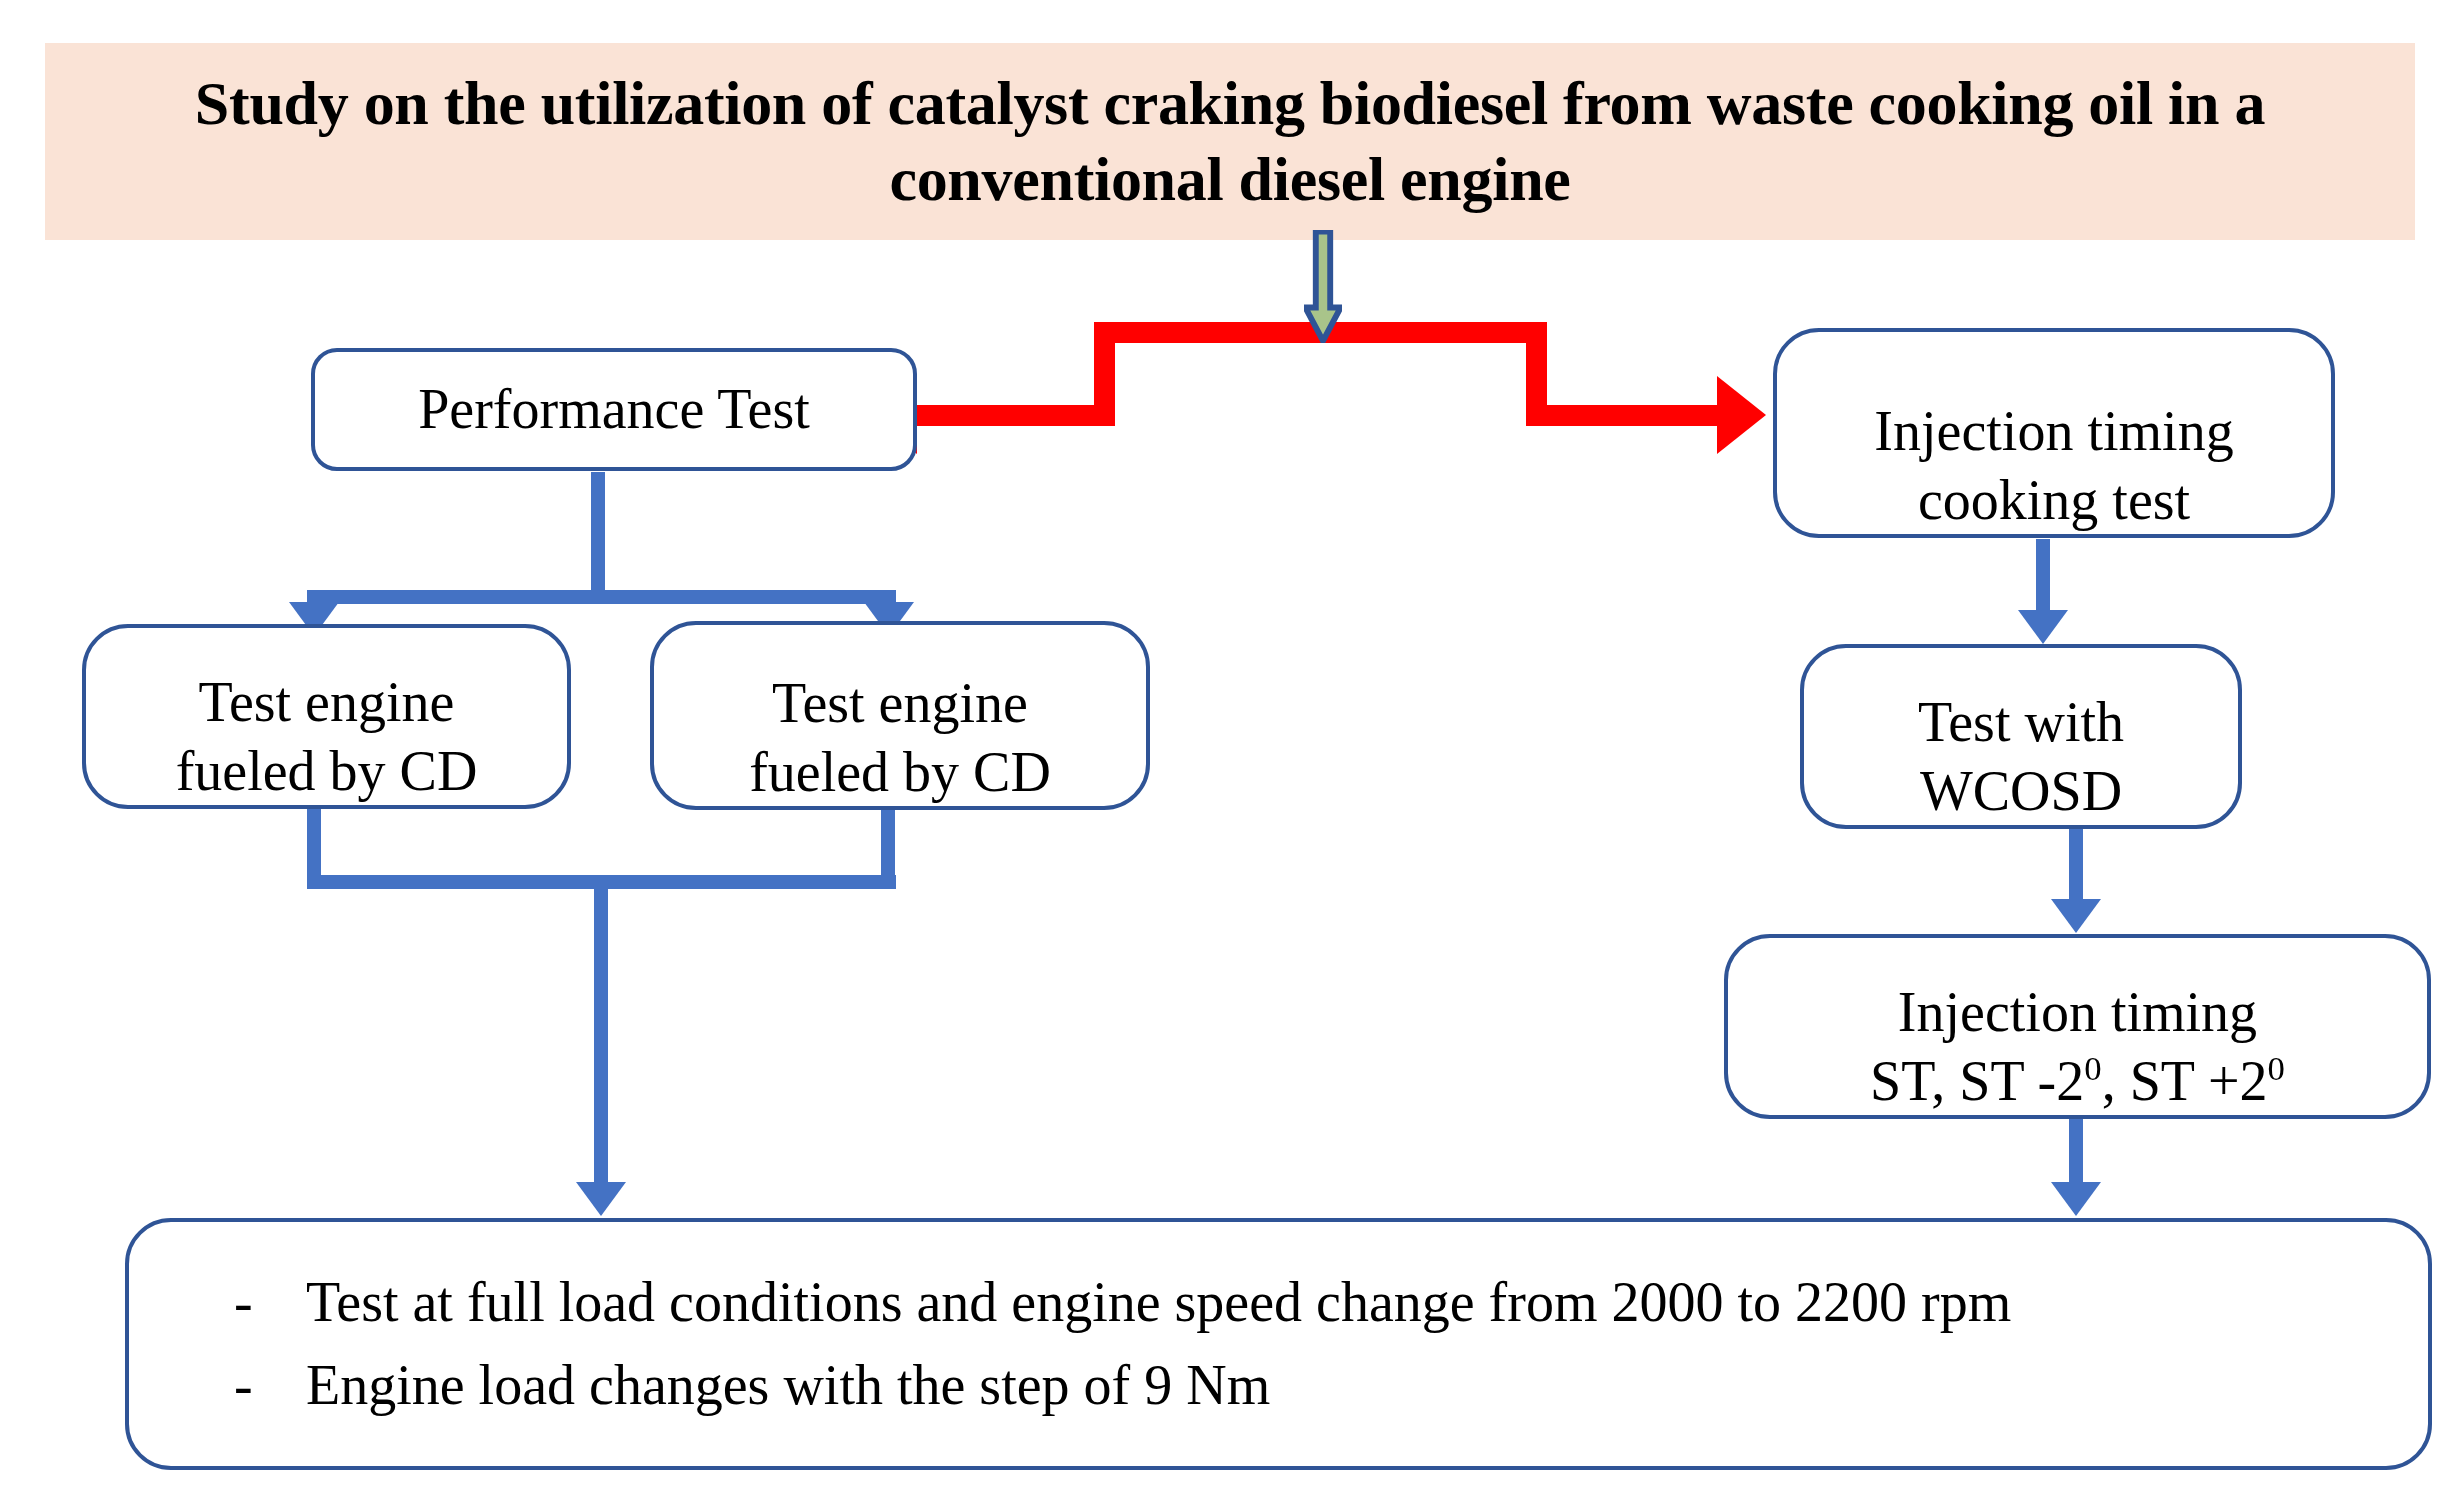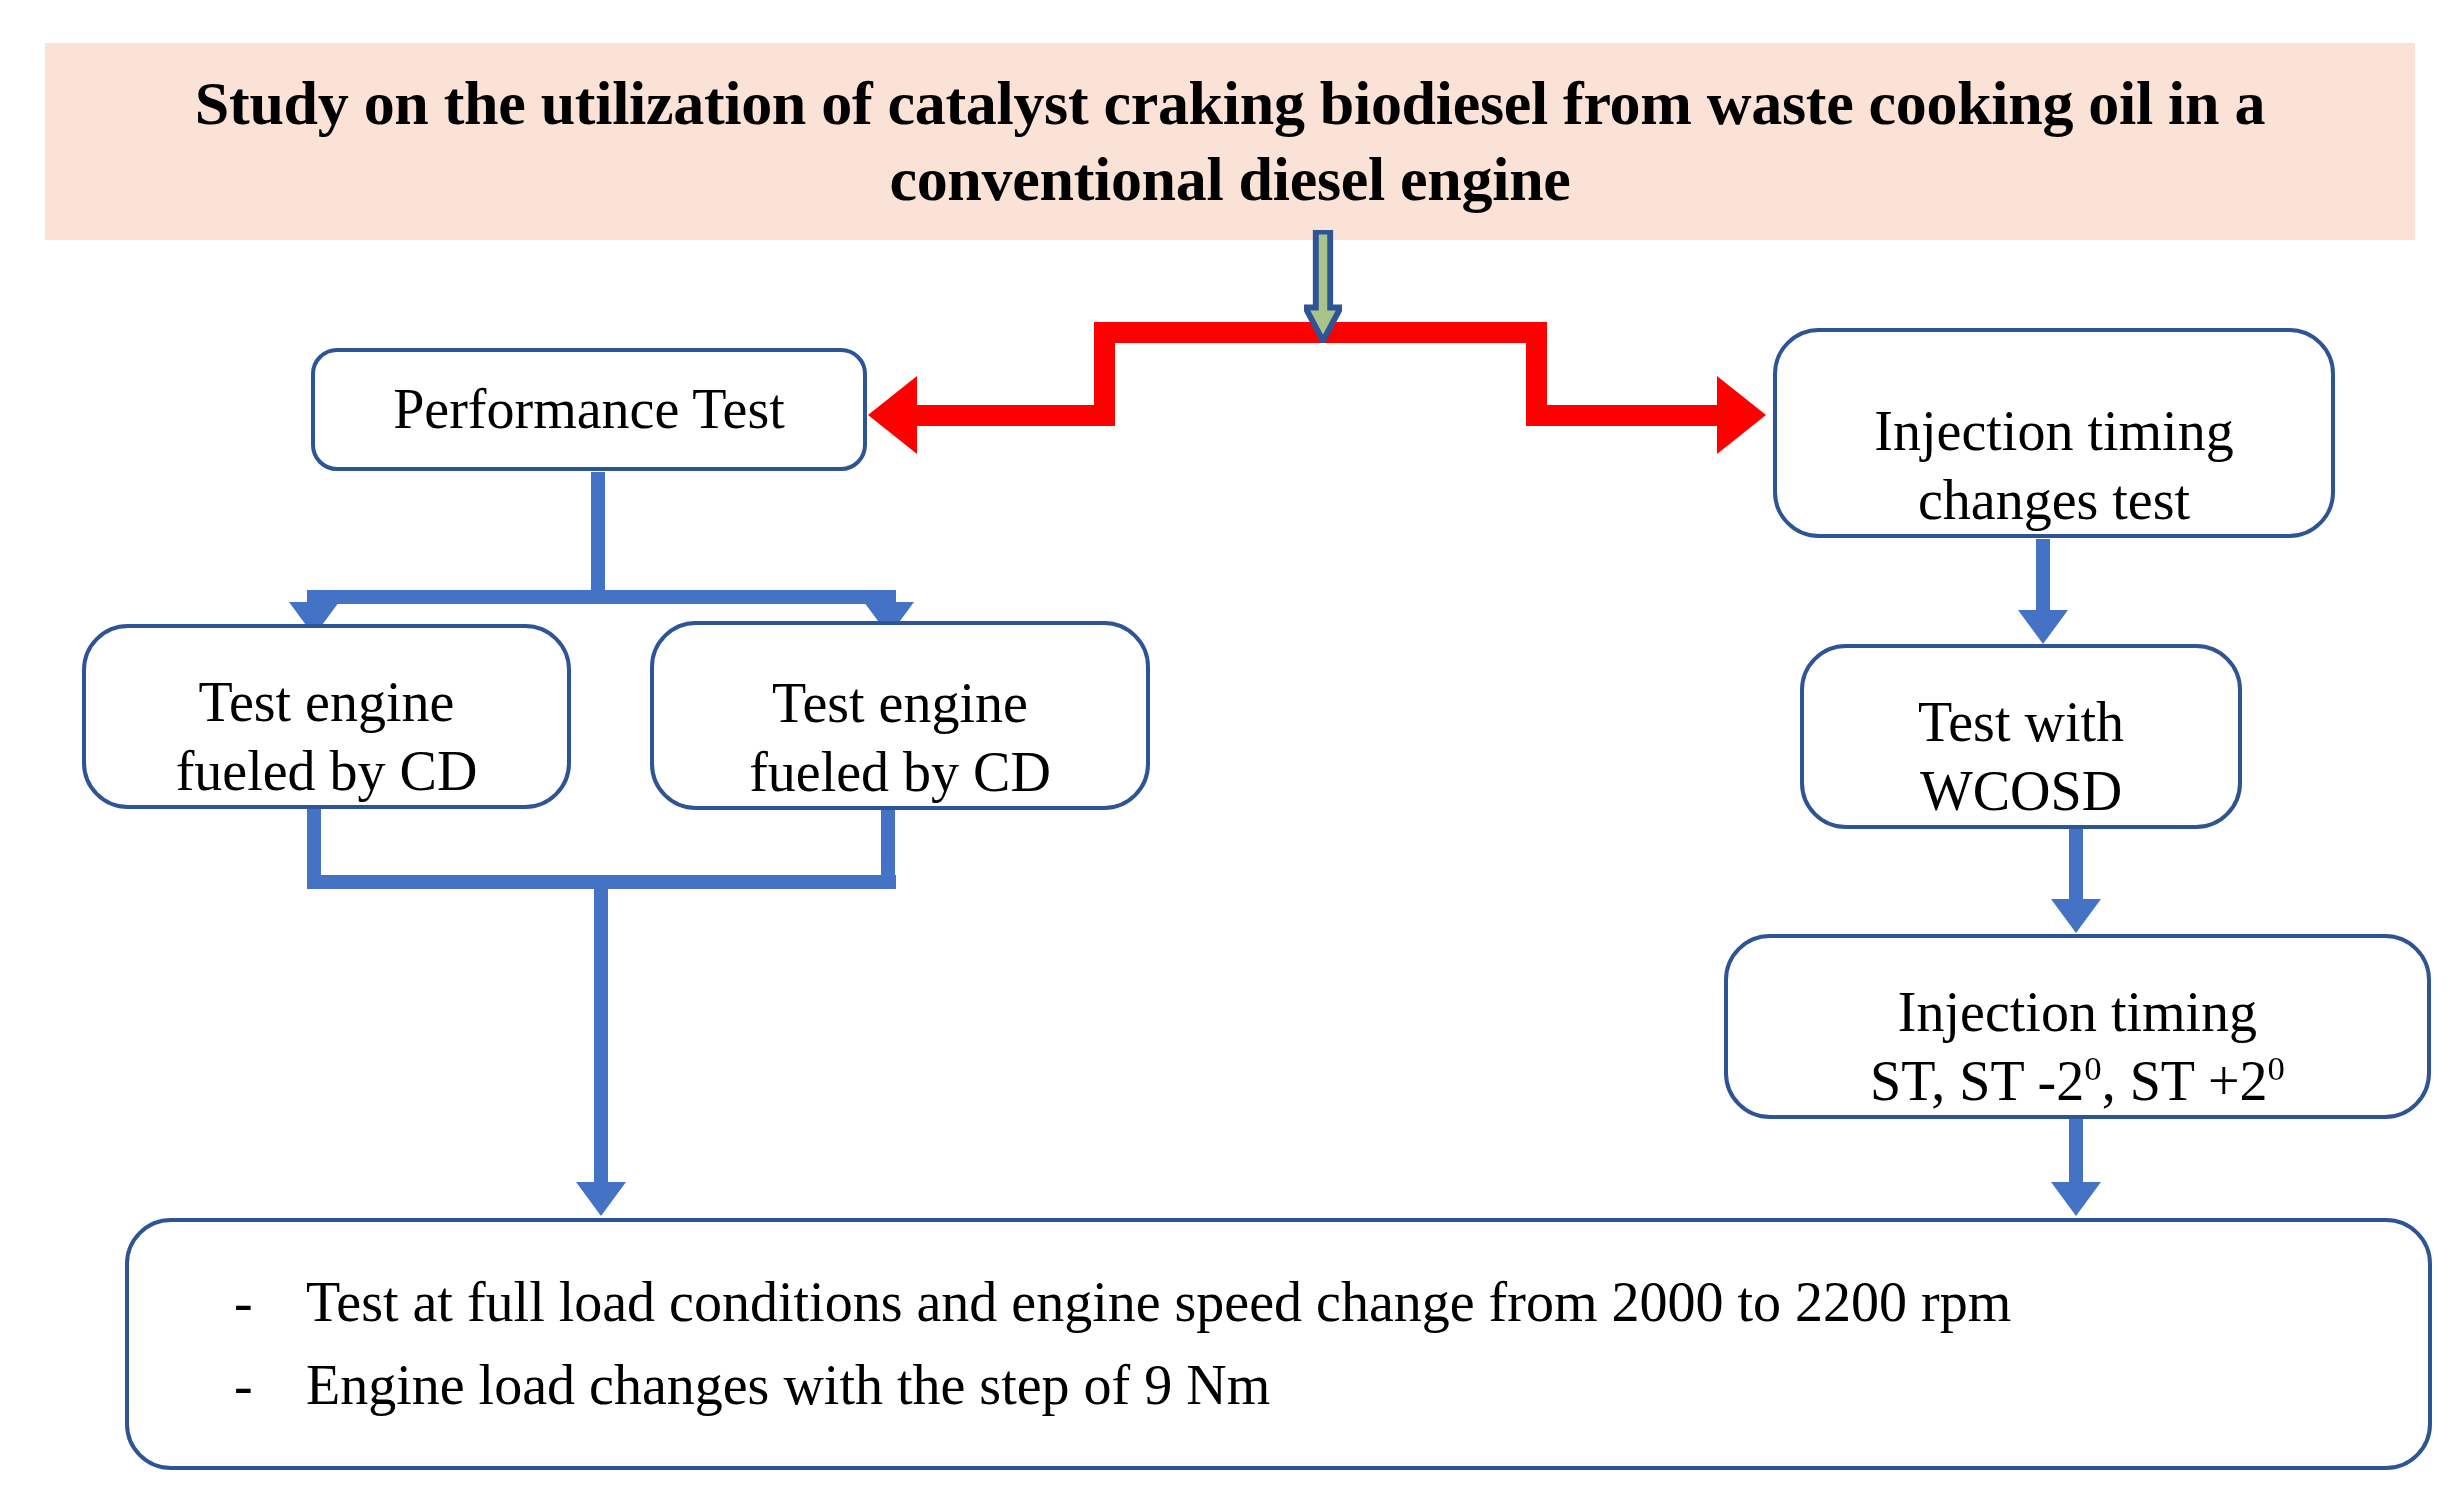--- a/index.html
+++ b/index.html
@@ -48,21 +48,21 @@
     align-items: center;
     justify-content: center;
     text-align: center;
     color: #000000;
     font-size: 56px;
     line-height: 1.22;
     z-index: 5;
   }
   .node.big-radius { border-radius: 46px; align-items: flex-end; }
 
-  #node-performance-test { left: 311px;  top: 348px;  width: 556px;  height: 123px; }
+  #node-performance-test { left: 311px;  top: 348px;  width: 606px;  height: 123px; }
   #node-injection-test   { left: 1773px; top: 328px;  width: 562px;  height: 210px; }
   #node-cd-left          { left: 82px;  top: 624px;  width: 489px;  height: 185px; }
   #node-cd-right         { left: 650px;  top: 621px;  width: 500px;  height: 189px; }
   #node-wcosd            { left: 1800px; top: 644px;  width: 442px;  height: 185px; }
   #node-injection-values { left: 1724px; top: 934px; width: 707px; height: 185px; }
 
   #node-bottom {
     position: absolute;
     left: 125px;
     top: 1218px;
@@ -191,21 +191,21 @@
   <div class="conn" style="left:2069px; top:1119px; width:14.4px; height:66px;"></div>
   <div class="arrow-down" style="left:2051px; top:1182px;"></div>
 
   <div class="node" id="node-performance-test">
     <span>Performance Test</span>
   </div>
 
   <div class="node big-radius" id="node-injection-test">
     <span>
       <span>Injection timing</span><br>
-      <span>changes test</span>
+      <span>cooking test</span>
     </span>
   </div>
 
   <div class="node big-radius" id="node-cd-left">
     <span>
       <span>Test engine</span><br>
       <span>fueled by CD</span>
     </span>
   </div>
 

